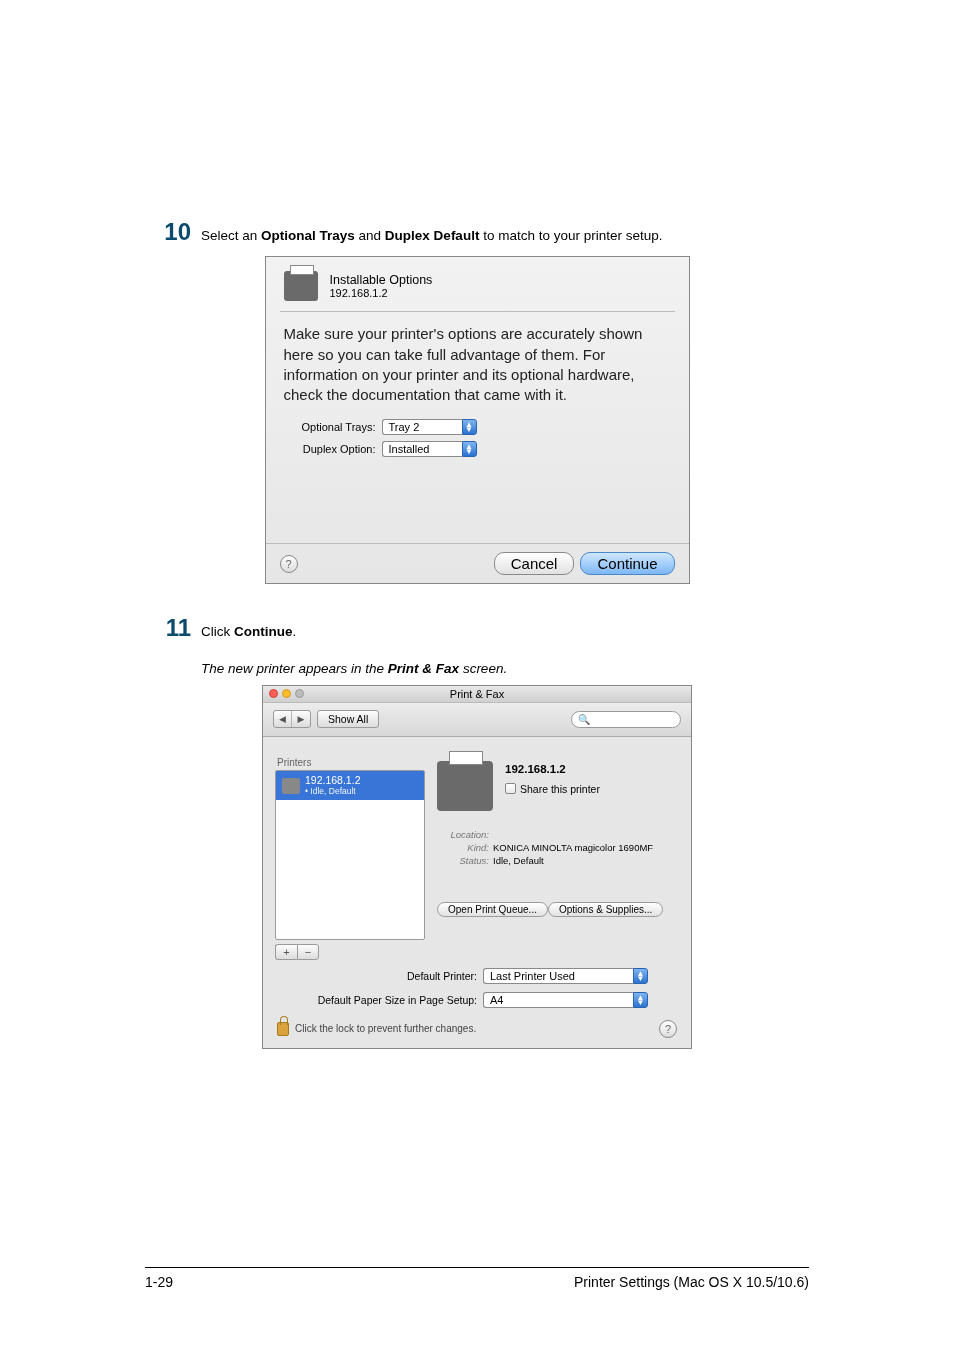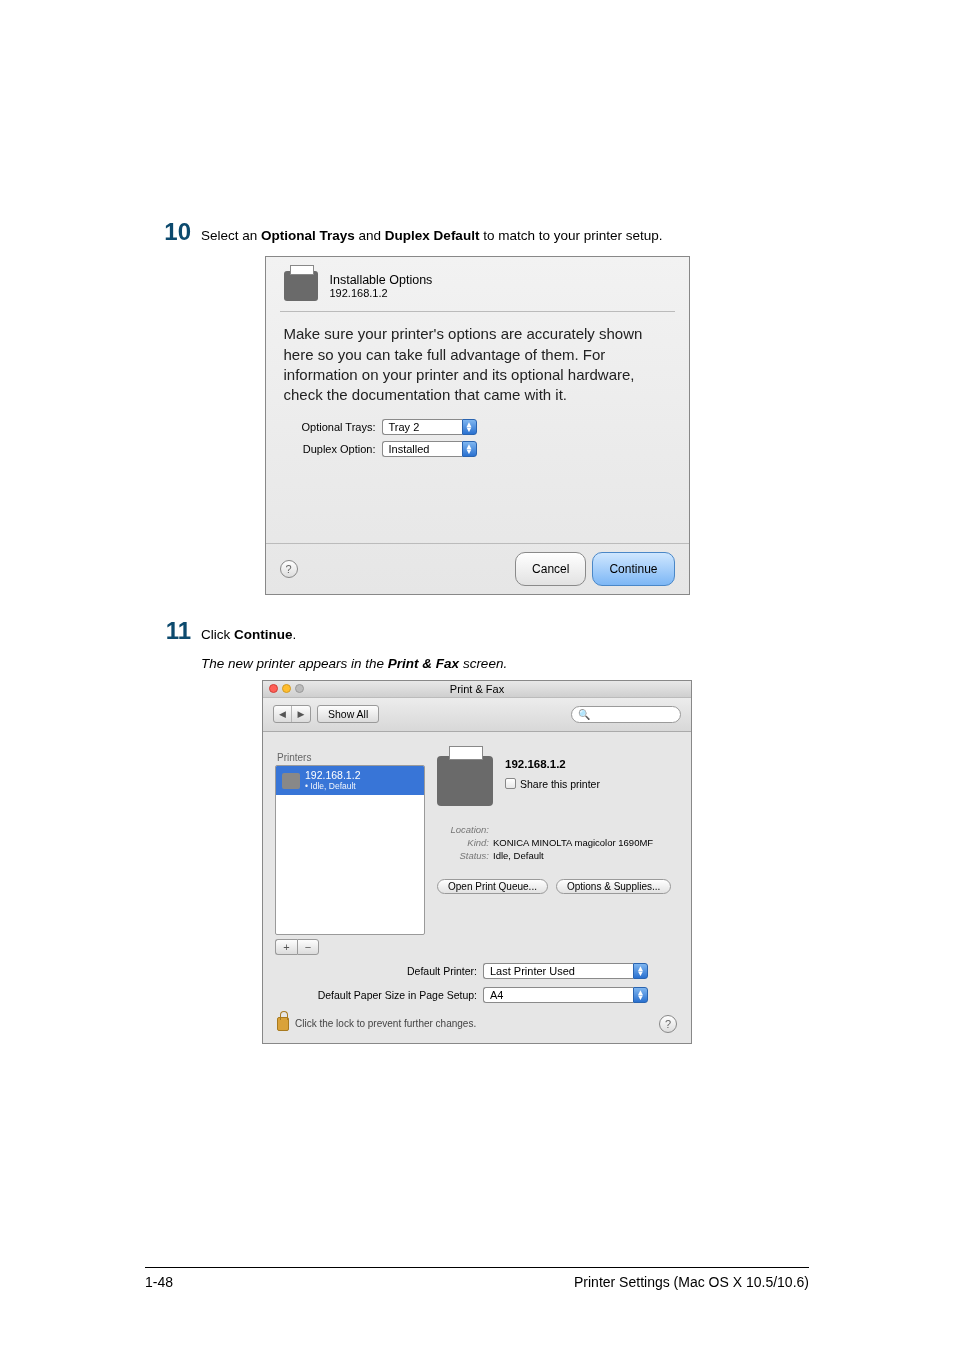--- a/index.html
+++ b/index.html
@@ -6,37 +6,37 @@
   html, body { width: 954px; height: 1350px; background: #fff; font-family: Arial, Helvetica, sans-serif; color: #000; }
   .page { position: relative; width: 954px; height: 1350px; padding: 220px 145px 60px 145px; }
 
   .step { display: flex; align-items: flex-start; margin-bottom: 6px; }
   .stepnum { font-size: 24px; font-weight: bold; color: #0c4a6e; width: 46px; text-align: right; margin-right: 10px; line-height: 1; }
   .stepbody { font-size: 13.5px; line-height: 1.5; padding-top: 6px; flex: 1; }
   .stepbody em { font-style: italic; }
   .stepbody strong { font-weight: bold; }
 
   
-  .dialog1 { width: 425px; border: 1px solid #888; margin: 10px auto 24px auto; background: #ececec; background: linear-gradient(#f2f2f2,#e6e6e6); font-family: "Lucida Grande", Arial, sans-serif; font-size: 11px; }
+  .dialog1 { width: 425px; border: 1px solid #888; margin: 10px auto 32px auto; background: #ececec; background: linear-gradient(#f2f2f2,#e6e6e6); font-family: "Lucida Grande", Arial, sans-serif; font-size: 11px; }
   .d1-head { display: flex; align-items: center; padding: 14px 18px 10px 18px; }
   .printer-ico { width: 34px; height: 30px; background: #6a6a6a; border-radius: 3px; position: relative; margin-right: 12px; }
   .printer-ico::before { content: ""; position: absolute; left: 6px; top: -6px; width: 22px; height: 8px; background: #fff; border: 1px solid #888; }
   .d1-head .title { font-size: 12.5px; }
   .d1-head .sub { font-size: 11px; }
   .d1-divider { border-top: 1px solid #bbb; margin: 0 14px; }
   .d1-note { padding: 12px 18px 14px 18px; font-size: 15px; line-height: 1.35; color: #222; }
   .d1-rows { padding: 0 18px 80px 18px; }
   .d1-row { display: flex; align-items: center; margin-bottom: 6px; }
   .d1-row .lbl { width: 98px; text-align: right; padding-right: 6px; font-size: 11px; }
   .aqua-select { display: flex; align-items: center; }
   .aqua-select .field { background: #fff; border: 1px solid #8a8a8a; border-right: none; padding: 1px 6px; font-size: 11px; min-width: 80px; height: 16px; border-radius: 3px 0 0 3px; display:flex; align-items:center; }
   .aqua-select .cap { width: 15px; height: 16px; background: linear-gradient(#7fb6f0,#2a71d0); border: 1px solid #2a64b0; border-radius: 0 3px 3px 0; color: #fff; font-size: 8px; display:flex; flex-direction:column; align-items:center; justify-content:center; line-height: 5px; }
   .d1-foot { border-top: 1px solid #bbb; padding: 8px 14px; display: flex; align-items: center; justify-content: space-between; }
   .help-round { width: 18px; height: 18px; border: 1px solid #888; border-radius: 50%; color: #666; font-size: 11px; display:flex; align-items:center; justify-content:center; background: linear-gradient(#fff,#ddd); }
-  .aqua-btn { border: 1px solid #8a8a8a; border-radius: 10px; padding: 9px 16px; font-size: 12px; background: linear-gradient(#fff,#e2e2e2); margin-left: 6px; }
+  .aqua-btn { border: 1px solid #8a8a8a; border-radius: 10px; padding: 2px 16px; font-size: 15px; background: linear-gradient(#fff,#e2e2e2); margin-left: 6px; }
   .aqua-btn.primary { background: linear-gradient(#cfe7ff,#7db7f5); border-color: #4a87c7; }
   .d1-foot .btns { display:flex; }
 
   
   .dialog2 { width: 430px; border: 1px solid #888; margin: 6px auto 0 auto; background: #e6e6e6; font-family: "Lucida Grande", Arial, sans-serif; font-size: 10.5px; }
   .d2-title { height: 17px; background: linear-gradient(#e8e8e8,#cfcfcf); text-align:center; font-size: 11px; position: relative; border-bottom: 1px solid #bbb; display:flex; align-items:center; justify-content:center; }
   .traffic { position:absolute; left:6px; top:3px; display:flex; gap:4px; }
   .traffic span { width:9px; height:9px; border-radius:50%; display:block; }
   .tl-r { background:#ff5f57; border:1px solid #d14038; }
   .tl-y { background:#ffbd2e; border:1px solid #d19a22; }
@@ -63,21 +63,21 @@
   .right { flex:1; padding-top:4px; }
   .big-ico { width:56px; height:50px; background:#6a6a6a; border-radius:4px; position:relative; margin-bottom:4px; }
   .big-ico::before { content:""; position:absolute; left:12px; top:-10px; width:32px; height:12px; background:#fff; border:1px solid #888; }
   .right-head { display:flex; align-items:flex-start; gap:12px; }
   .right-head .pname { font-size:11.5px; font-weight:bold; margin-bottom:8px; margin-top:2px; }
   .share { display:flex; align-items:center; gap:4px; font-size:10.5px; }
   .share .cb { width:11px; height:11px; border:1px solid #888; border-radius:2px; background:linear-gradient(#fff,#e8e8e8); }
   .meta { margin:14px 0 0 6px; font-size:9.5px; }
   .meta div { display:flex; margin-bottom:2px; }
   .meta .k { width:46px; text-align:right; color:#777; margin-right:4px;font-style:italic; }
-  .rbtns { margin-top:18px; display:flex; gap:8px; }
+  .rbtns { margin-top:36px; display:flex; }
   .pill { border:1px solid #9a9a9a; border-radius:10px; padding:1px 10px; font-size:10px; background:linear-gradient(#fff,#e2e2e2); }
   .defrow { display:flex; align-items:center; margin-top:8px; }
   .defrow .dl { width:208px; text-align:right; font-size:10.5px; padding-right:6px; }
   .wide-sel .field { min-width:150px; }
   .lockrow { display:flex; align-items:center; justify-content:space-between; padding:6px 2px 4px 2px; margin-top:6px; }
   .lockrow .lk { display:flex; align-items:center; gap:6px; font-size:10px; color:#444; }
   .lock-ico { width:12px; height:14px; background:#d9a23a; border:1px solid #a87a20; border-radius:2px; position:relative; }
   .lock-ico::before { content:""; position:absolute; left:2px; top:-7px; width:6px; height:8px; border:1.5px solid #a87a20; border-bottom:none; border-radius:5px 5px 0 0; }
 
   .footer { position:absolute; bottom:60px; left:145px; right:145px; border-top:1px solid #000; padding-top:6px; display:flex; justify-content:space-between; font-size:14px; }
@@ -126,21 +126,21 @@
         <div class="aqua-btn">Cancel</div>
         <div class="aqua-btn primary">Continue</div>
       </div>
     </div>
   </div>
 
   <div class="step">
     <div class="stepnum">11</div>
     <div class="stepbody">
       <div><span>Click </span><strong>Continue</strong><span>.</span></div>
-      <div style="margin-top:8px"><em><span>The new printer appears in the </span><strong>Print &amp; Fax</strong><span> screen.</span></em></div>
+      <div style="margin-top:16px"><em><span>The new printer appears in the </span><strong>Print &amp; Fax</strong><span> screen.</span></em></div>
     </div>
   </div>
 
   <div class="dialog2">
     <div class="d2-title">
       <div class="traffic">
         <span class="tl-r"></span>
         <span class="tl-y"></span>
         <span class="tl-g"></span>
       </div>
@@ -225,17 +225,17 @@
         <div class="lk">
           <div class="lock-ico"></div>
           <span>Click the lock to prevent further changes.</span>
         </div>
         <div class="help-round">?</div>
       </div>
     </div>
   </div>
 
   <div class="footer">
-    <span>1-48</span>
+    <span>1-29</span>
     <span>Printer Settings (Mac OS X 10.5/10.6)</span>
   </div>
 
 </div>
 
 </body></html>

